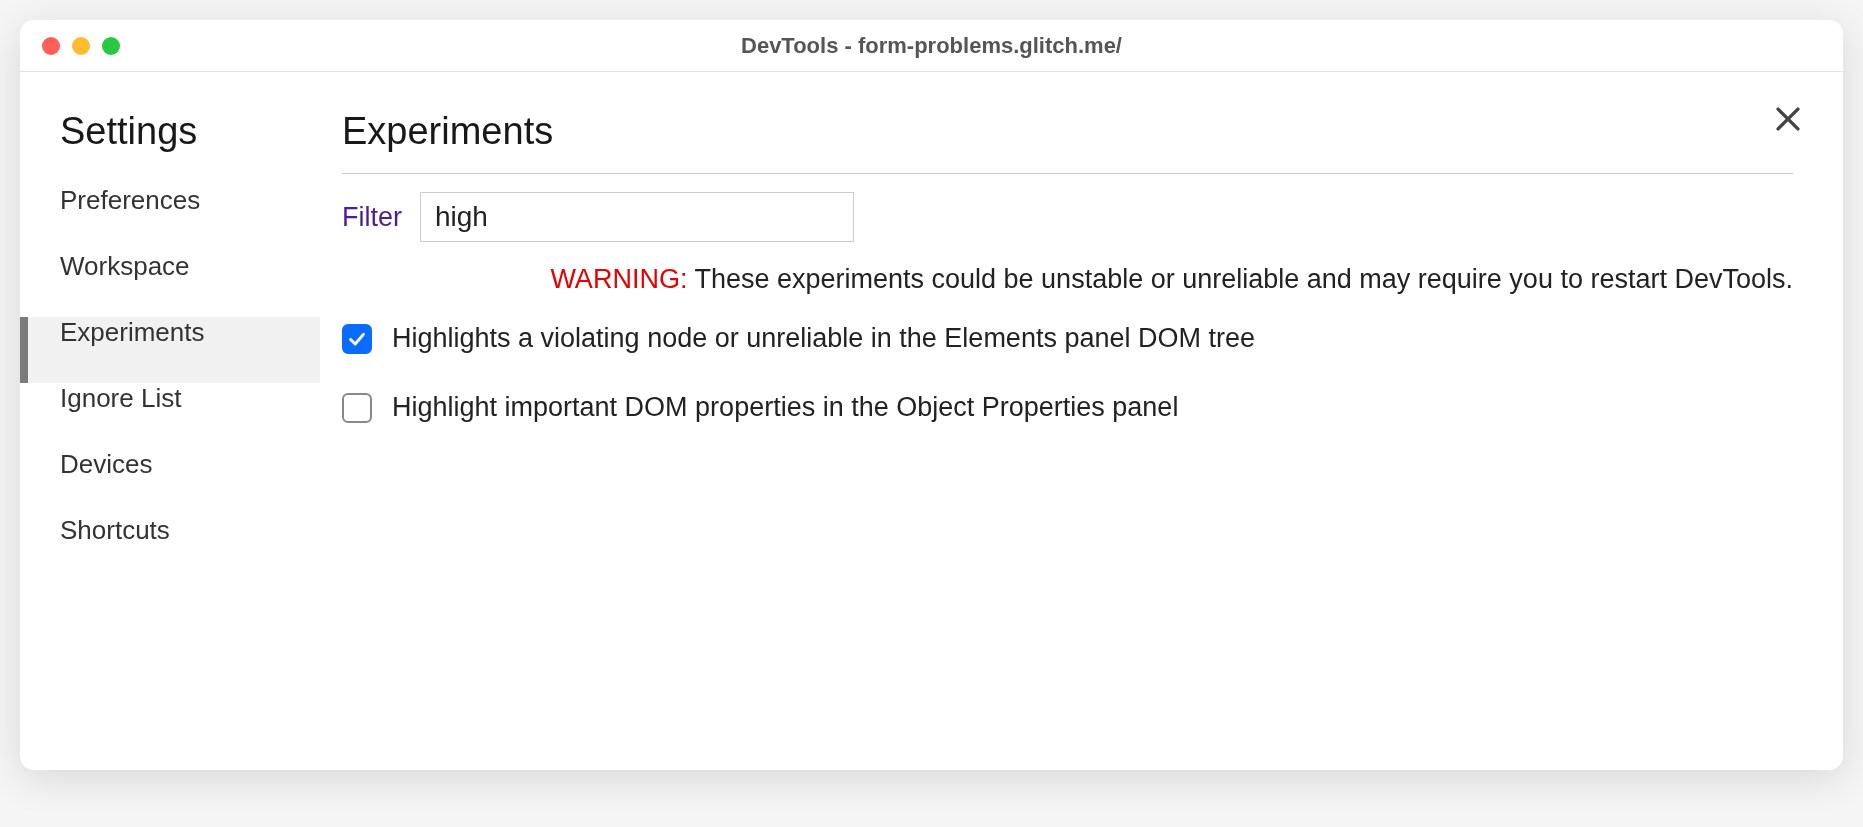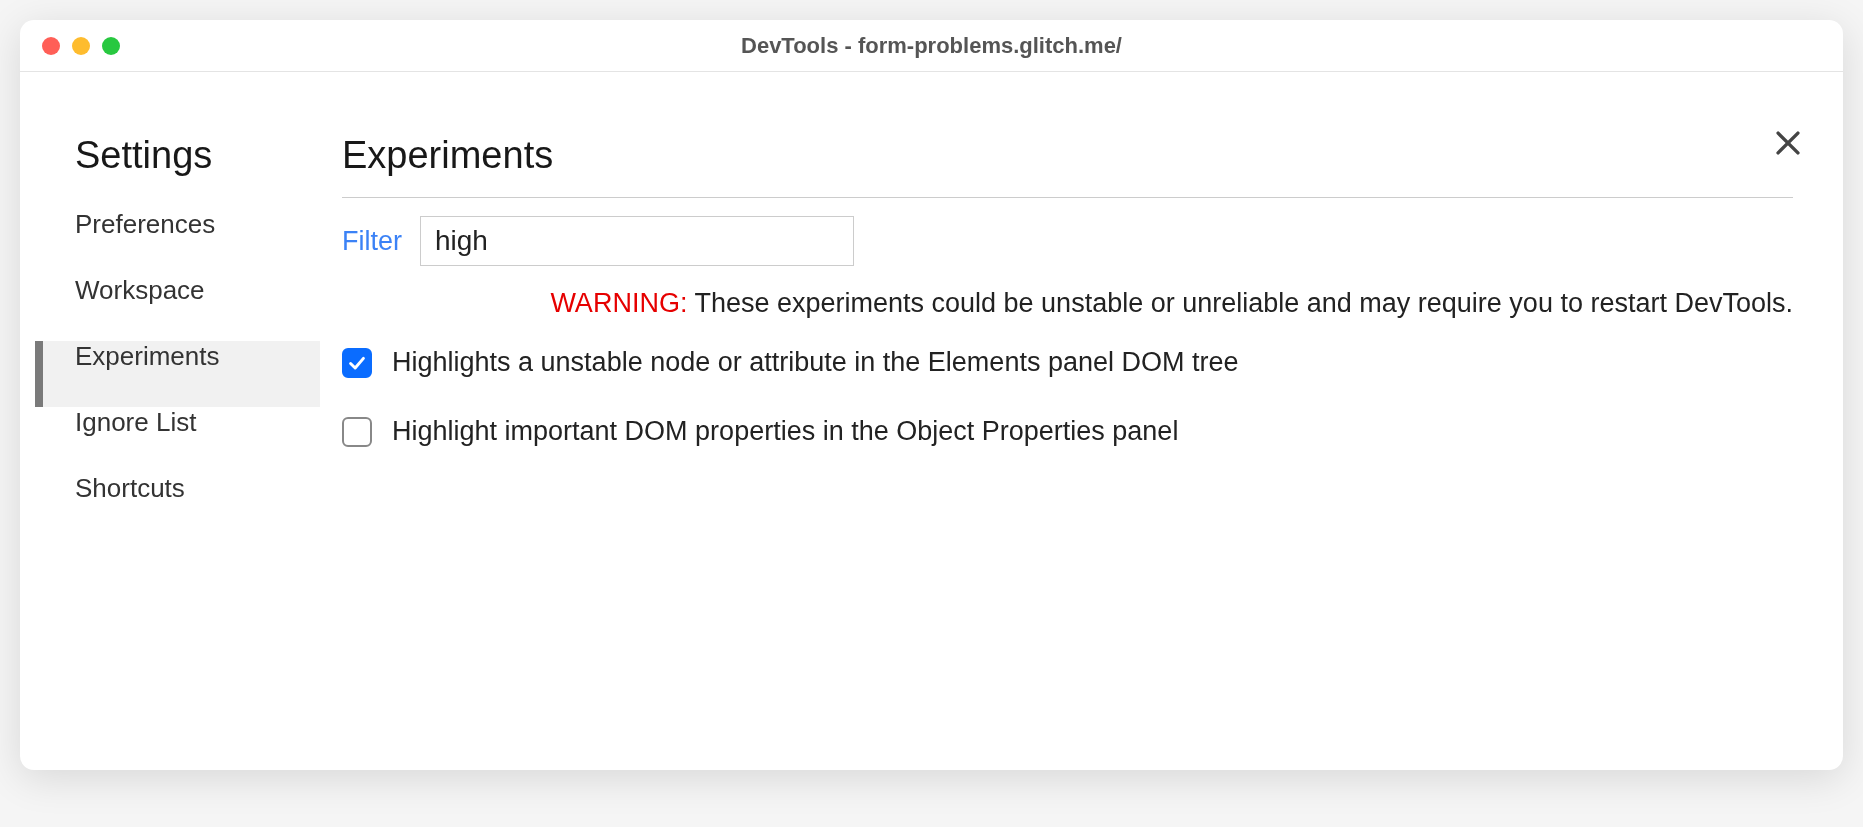--- a/index.html
+++ b/index.html
@@ -15,21 +15,20 @@
       padding: 20px;
     }
     .window {
       background: #ffffff;
       border-radius: 14px;
       box-shadow: 0 8px 40px rgba(0,0,0,0.12);
       overflow: hidden;
       height: 750px;
       display: flex;
       flex-direction: column;
-      gap: 24px;
     }
     .titlebar {
       height: 52px;
       display: flex;
       align-items: center;
       padding: 0 22px;
       border-bottom: 1px solid #e4e4e4;
       position: relative;
     }
     .window-controls {
@@ -52,21 +51,21 @@
       font-weight: 600;
       color: #555;
     }
     .content {
       display: flex;
       flex: 1;
       position: relative;
     }
     .sidebar {
       width: 300px;
-      padding: 38px 0 0 15px;
+      padding: 38px 0 0 0;
     }
     .sidebar-title {
       font-size: 38px;
       font-weight: 500;
       color: #181818;
       margin-left: 40px;
       margin-bottom: 32px;
     }
     .sidebar-item {
       height: 66px;
@@ -106,21 +105,21 @@
       margin-bottom: 18px;
     }
     .filter-row {
       display: flex;
       align-items: center;
       gap: 18px;
       margin-bottom: 22px;
     }
     .filter-label {
       font-size: 27px;
-      color: #3b82f6;
+      color: #4c1d95;
     }
     .filter-input {
       border: 1px solid #ccc;
       font-size: 28px;
       padding: 8px 14px;
       width: 434px;
       color: #222;
       font-family: inherit;
     }
     .warning-row {
@@ -202,20 +201,23 @@
       <div class="sidebar-item">
         <span>Workspace</span>
       </div>
       <div class="sidebar-item active">
         <span>Experiments</span>
       </div>
       <div class="sidebar-item">
         <span>Ignore List</span>
       </div>
       <div class="sidebar-item">
+        <span>Devices</span>
+      </div>
+      <div class="sidebar-item">
         <span>Shortcuts</span>
       </div>
     </div>
 
     <div class="main">
       <div class="main-title">Experiments</div>
       <hr class="divider">
 
       <div class="filter-row">
         <span class="filter-label">Filter</span>
@@ -225,21 +227,21 @@
       <div class="warning-row">
         <span class="warning-label">WARNING:</span><span> These experiments could be unstable or unreliable and may require you to restart DevTools.</span>
       </div>
 
       <div class="experiment-item">
         <div class="checkbox checked">
           <svg viewBox="0 0 24 24">
             <path d="M5 12.5 L10 17.5 L19 7" stroke="#fff" stroke-width="3.2" fill="none" stroke-linecap="round" stroke-linejoin="round"></path>
           </svg>
         </div>
-        <span class="experiment-label">Highlights a unstable node or attribute in the Elements panel DOM tree</span>
+        <span class="experiment-label">Highlights a violating node or unreliable in the Elements panel DOM tree</span>
       </div>
 
       <div class="experiment-item">
         <div class="checkbox"></div>
         <span class="experiment-label">Highlight important DOM properties in the Object Properties panel</span>
       </div>
 
     </div>
   </div>
 </div>

